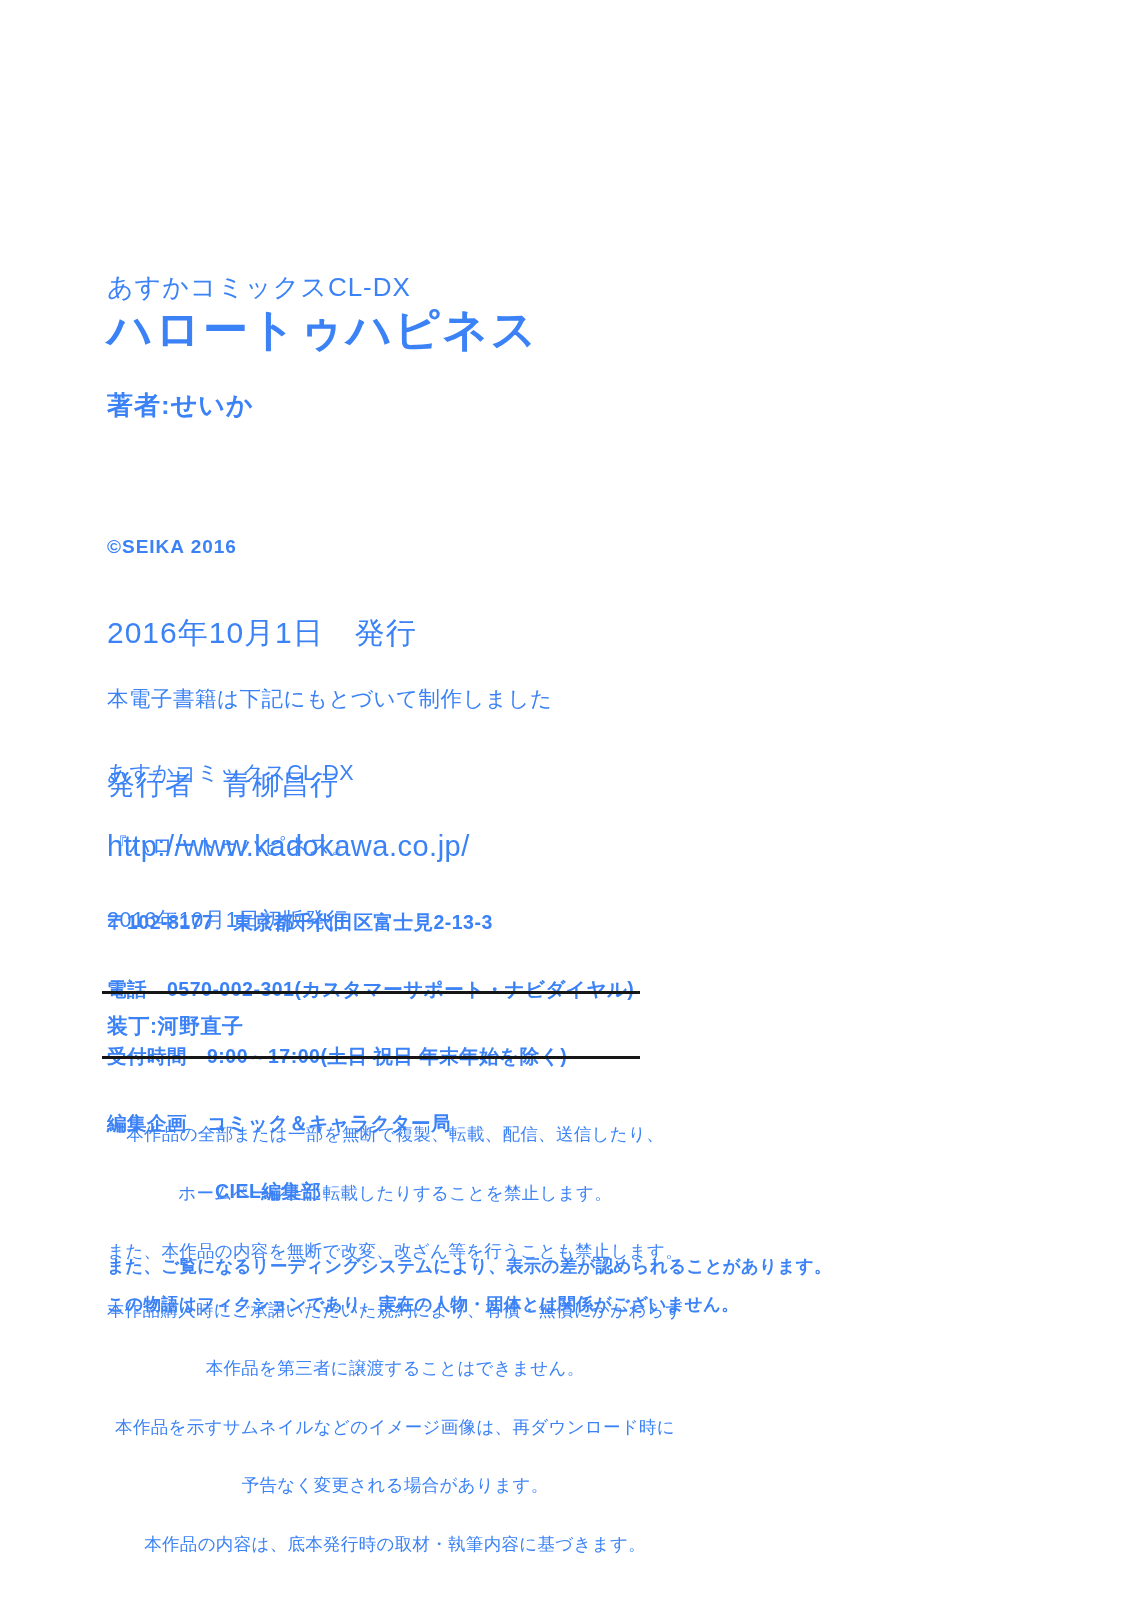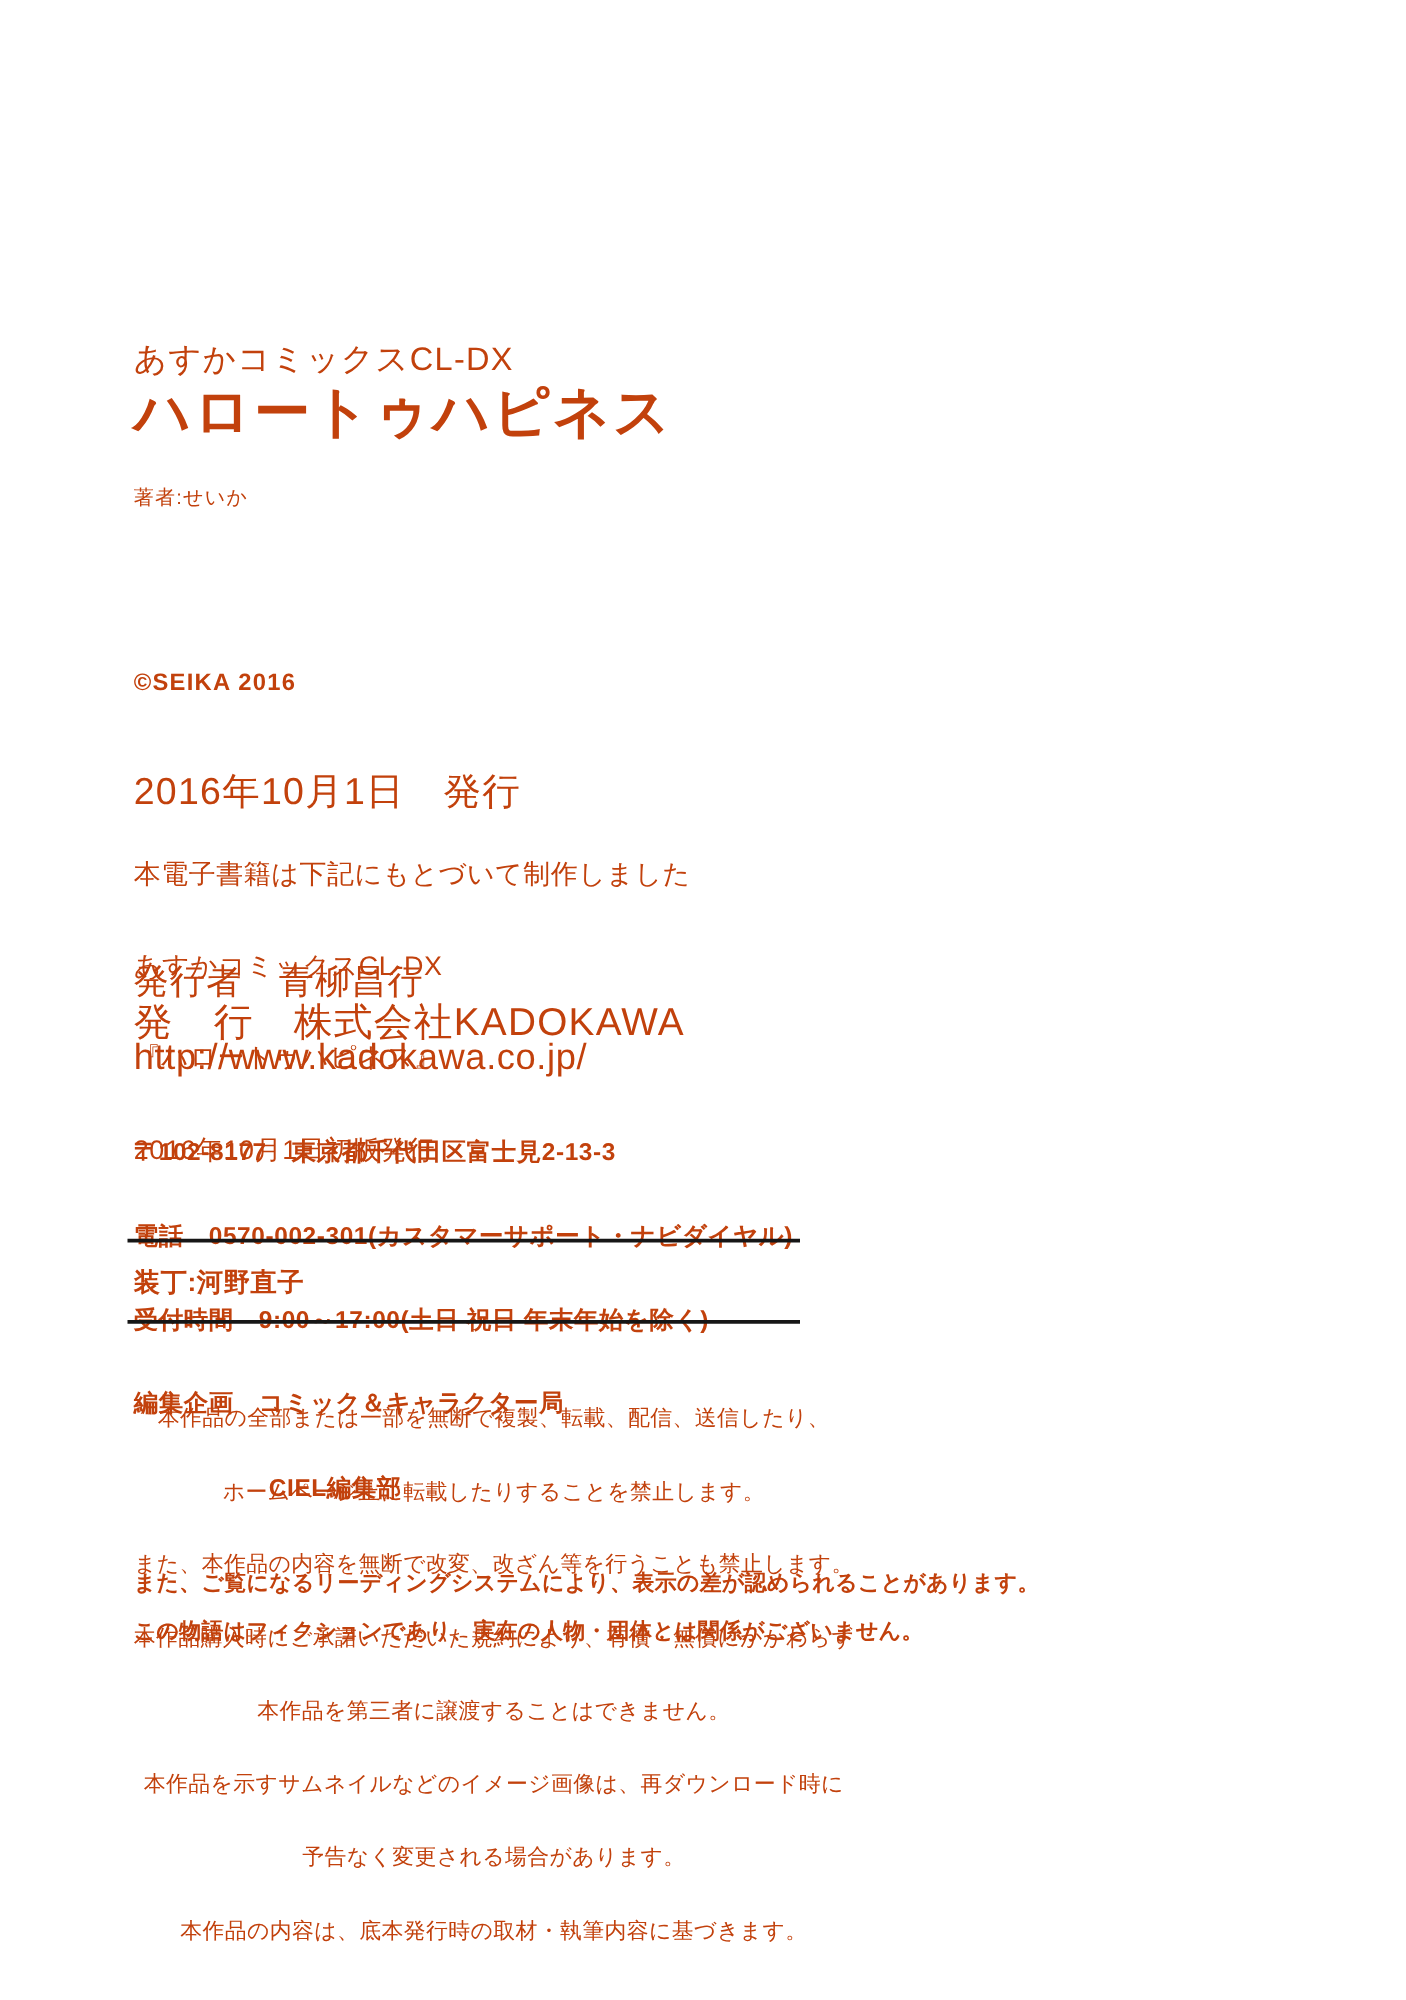--- a/index.html
+++ b/index.html
@@ -1,28 +1,28 @@
 <!DOCTYPE html>
 <html lang="ja"><head>
 <meta charset="utf-8">
 <style>
   html,body{margin:0;padding:0;background:#e8e8e8;}
   .page{
     position:relative;
     width:1125px;height:1600px;
     margin:0 auto;
     background:#ffffff;
-    color:#c2410c;
+    color:#3b82f6;
     font-family:"Liberation Sans","DejaVu Sans",sans-serif;
     overflow:hidden;
   }
   .abs{position:absolute;left:107px;white-space:pre;}
   .imprint{top:270px;font-size:26px;font-weight:500;letter-spacing:1px;}
   .title{top:300px;font-size:45px;font-weight:700;letter-spacing:2px;text-align:center;}
-  .author{top:388px;font-size:16px;font-weight:400;letter-spacing:1px;}
+  .author{top:388px;font-size:26px;font-weight:700;letter-spacing:1px;}
   .copyright{top:536px;font-size:19px;font-weight:600;letter-spacing:1px;}
   .issue-date{top:586px;font-size:30px;font-weight:500;letter-spacing:1px;margin-top:27px;}
   .source-block{top:638px;font-size:21.5px;font-weight:500;line-height:24.5px;letter-spacing:0.5px;}
   .pub-person{top:766px;font-size:28px;font-weight:500;letter-spacing:1px;font-family:Liberation Mono, monospace;}
   .pub-company{top:797px;font-size:31px;font-weight:500;letter-spacing:1px;}
   .pub-url{top:830px;font-size:29px;font-weight:500;letter-spacing:0.5px;}
   .contact-block{top:866px;font-size:19.5px;font-weight:700;line-height:22.4px;letter-spacing:0.5px;}
   .contact-indent{padding-left:108px;}
   .rule{position:absolute;left:102px;width:538px;height:3px;background:#161616;}
   .rule-1{top:991px;}
@@ -46,21 +46,20 @@
   <div class="abs issue-date">2016年10月1日　発行</div>
 
   <div class="abs source-block">
     <div>本電子書籍は下記にもとづいて制作しました</div>
     <div>あすかコミックスCL-DX</div>
     <div>『ハロートゥハピネス』</div>
     <div>2016年10月1日初版発行</div>
   </div>
 
   <div class="abs pub-person">発行者　青柳昌行</div>
-  <div class="abs pub-company">発　行　株式会社KADOKAWA</div>
   <div class="abs pub-url">http://www.kadokawa.co.jp/</div>
 
   <div class="abs contact-block">
     <div>〒102-8177　東京都千代田区富士見2-13-3</div>
     <div>電話　0570-002-301(カスタマーサポート・ナビダイヤル)</div>
     <div>受付時間　9:00～17:00(土日 祝日 年末年始を除く)</div>
     <div>編集企画　コミック＆キャラクター局</div>
     <div class="contact-indent">CIEL編集部</div>
   </div>
 

